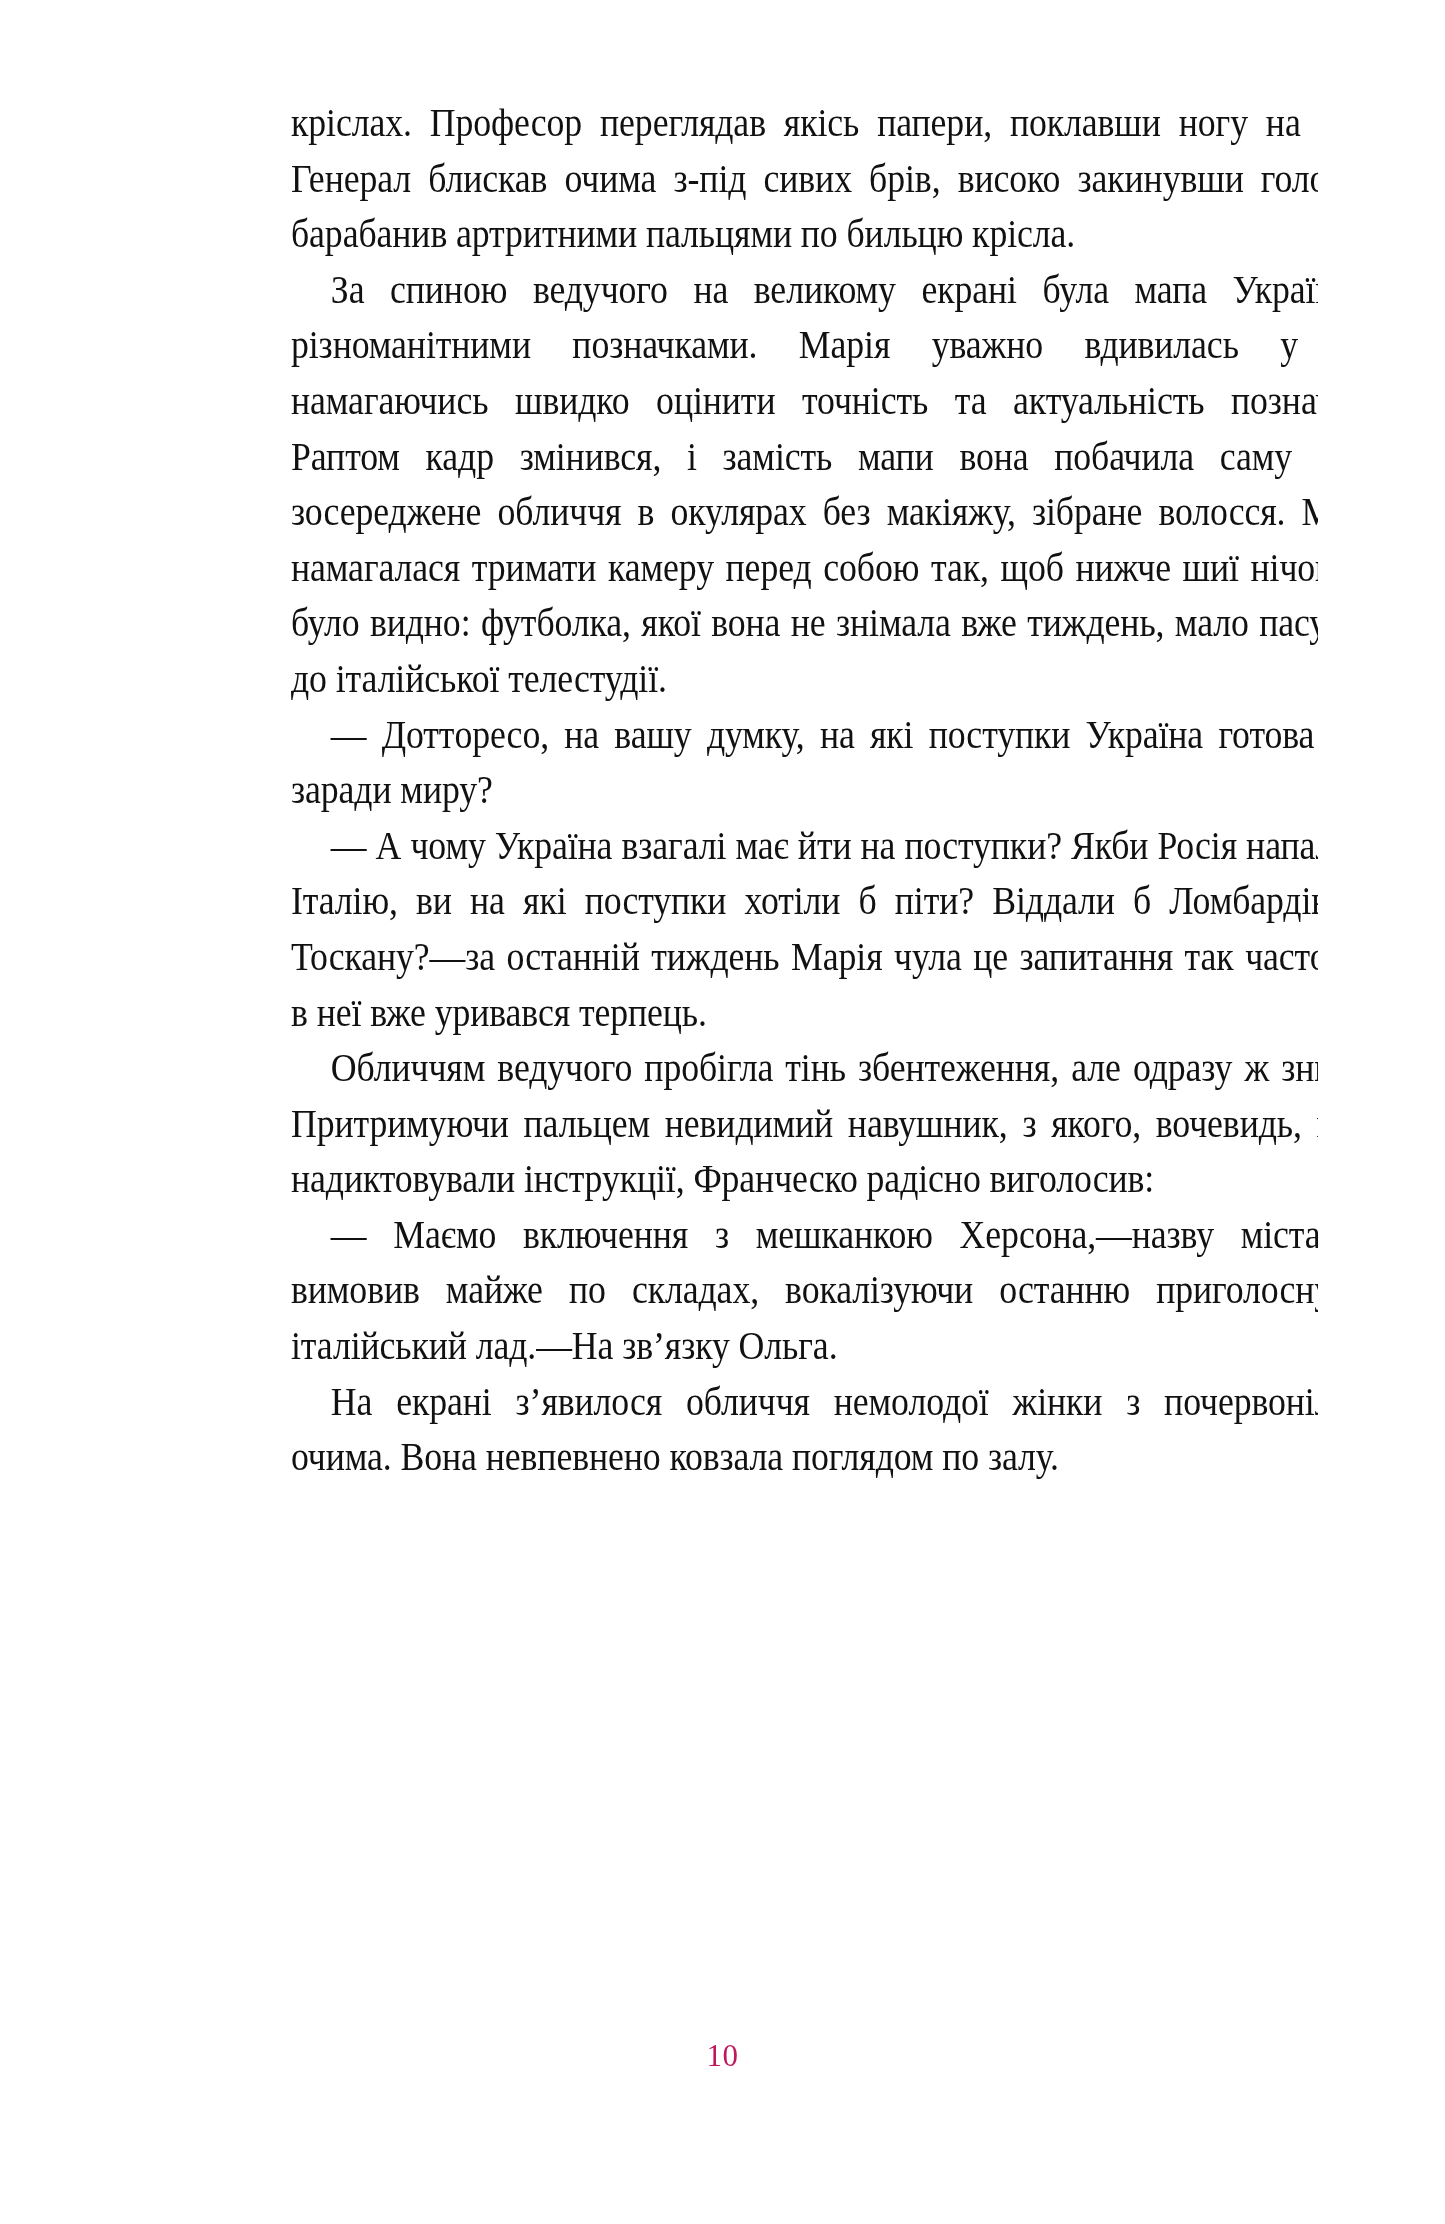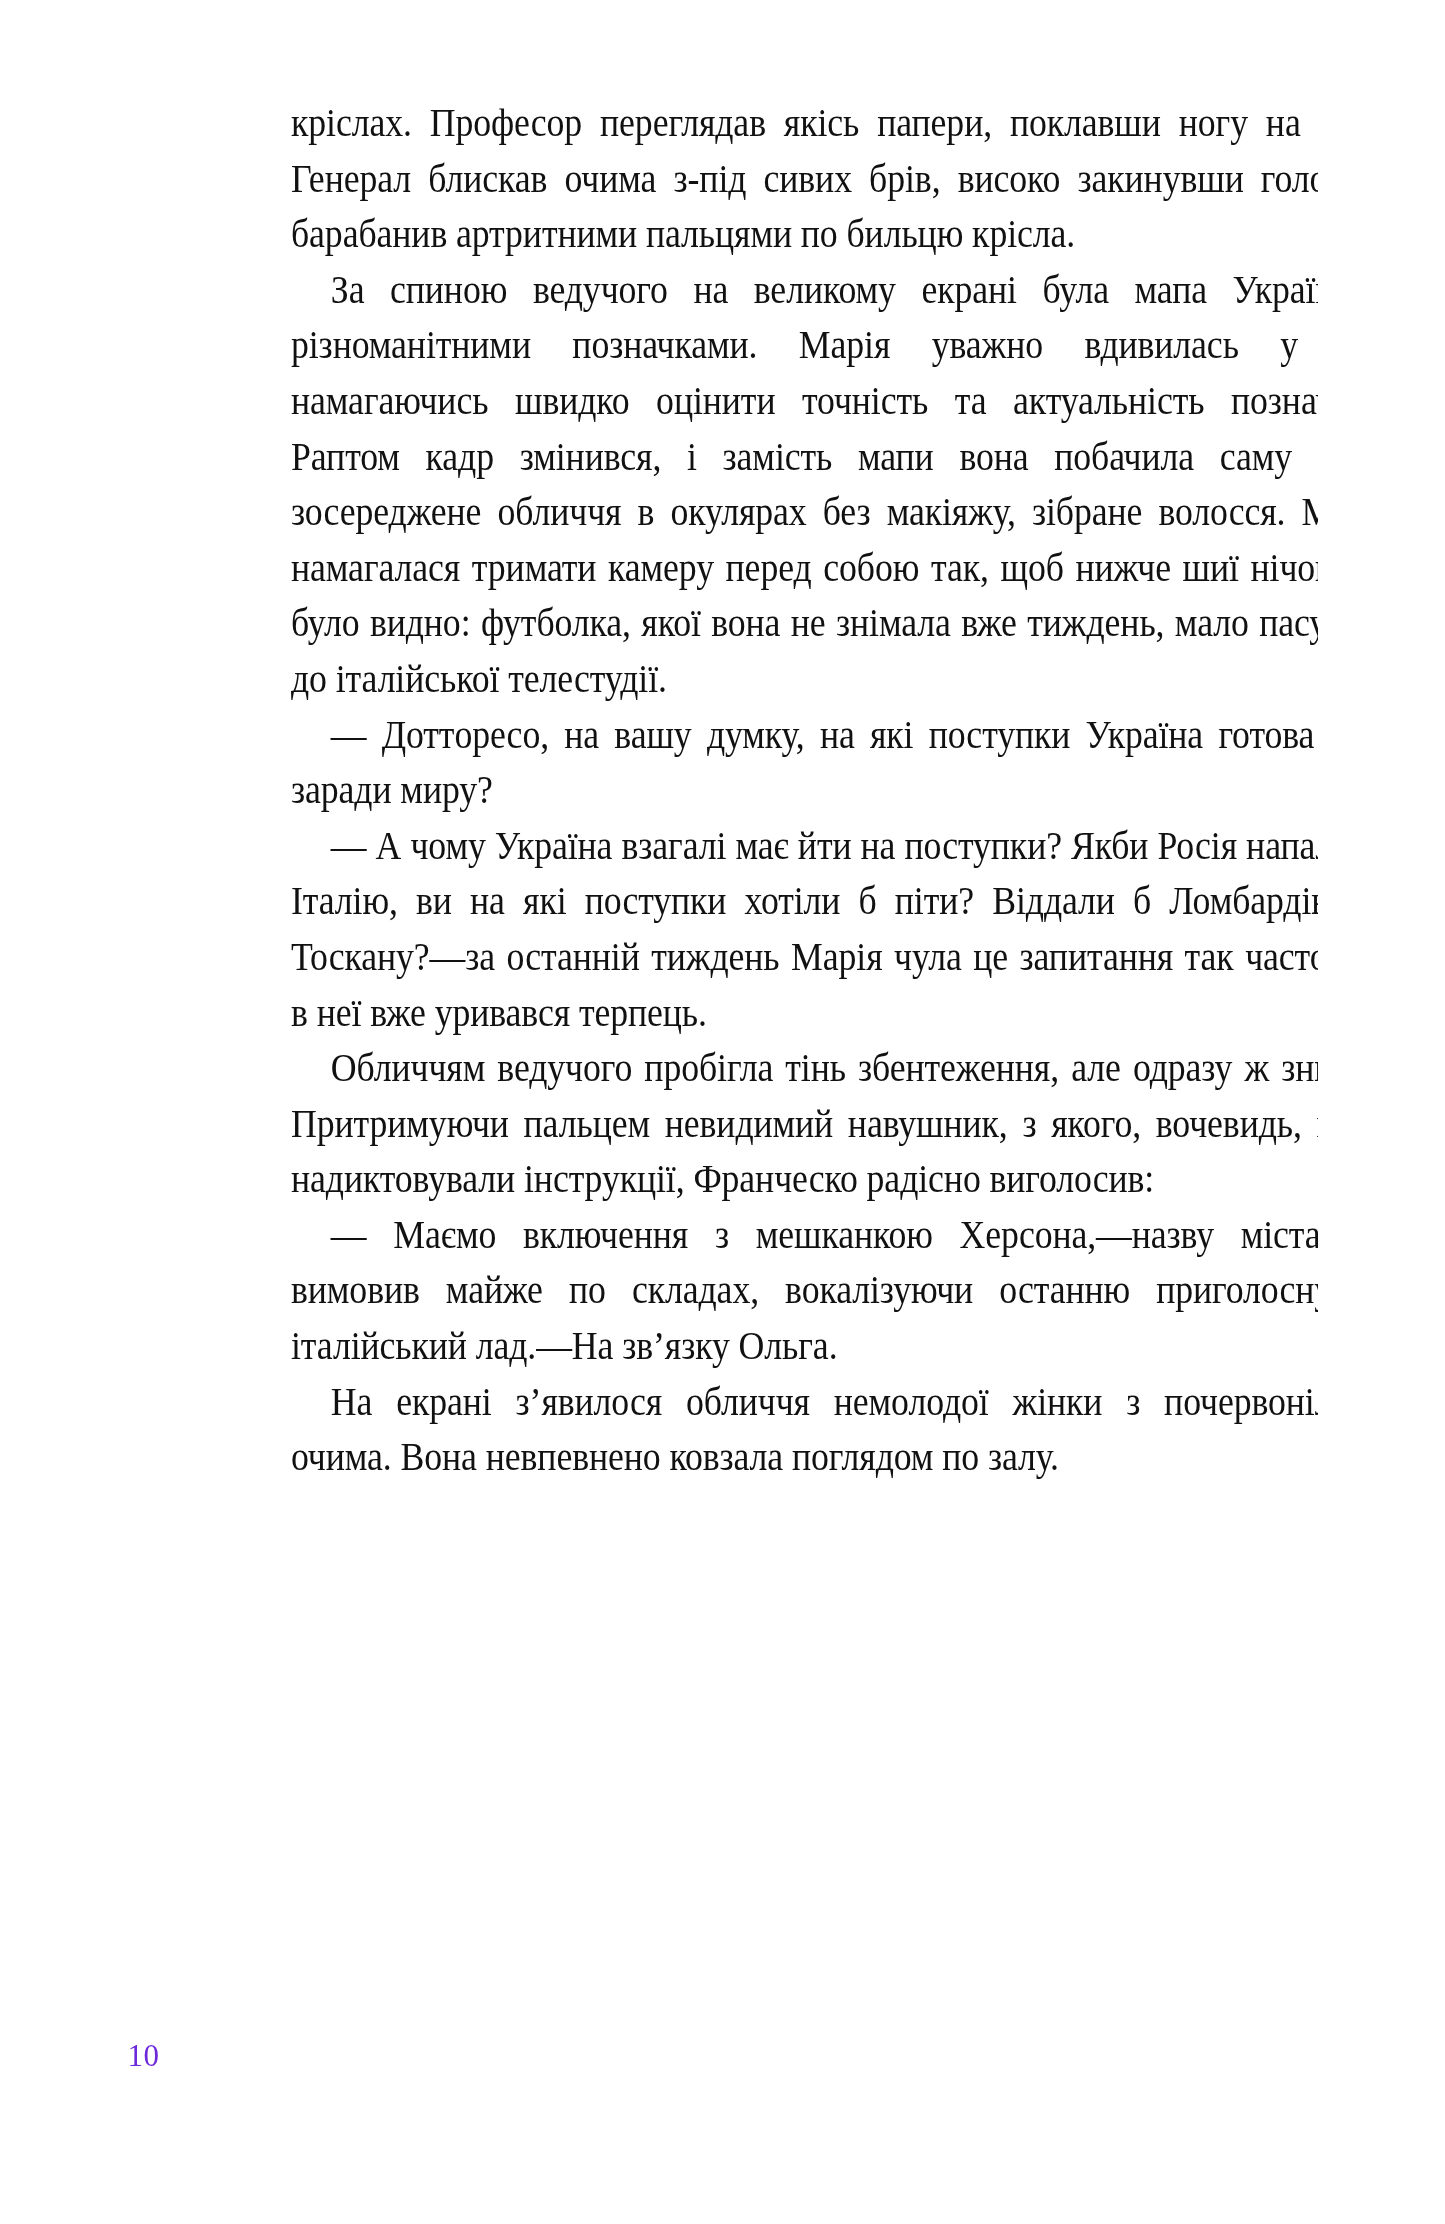--- a/index.html
+++ b/index.html
@@ -42,23 +42,24 @@
   }
   .para.indent {
     text-indent: 44px;
   }
   
   .page-number {
     position: absolute;
     left: 0;
     right: 0;
     top: 2038px;
+    text-align: center;
     font-family: "Liberation Serif", "DejaVu Serif", serif;
     font-size: 31px;
-    color: #6d28d9;
+    color: #be185d;
     letter-spacing: 0.5px;
   }
 </style>
 </head>
 <body>
 
 <div class="page">
 
   <div class="text-column">
     <p class="para">кріслах. Професор переглядав якісь папери, поклавши ногу на ногу. Генерал блискав очима з-під сивих брів, високо закинувши голову, і барабанив артритними пальцями по бильцю крісла.</p>

